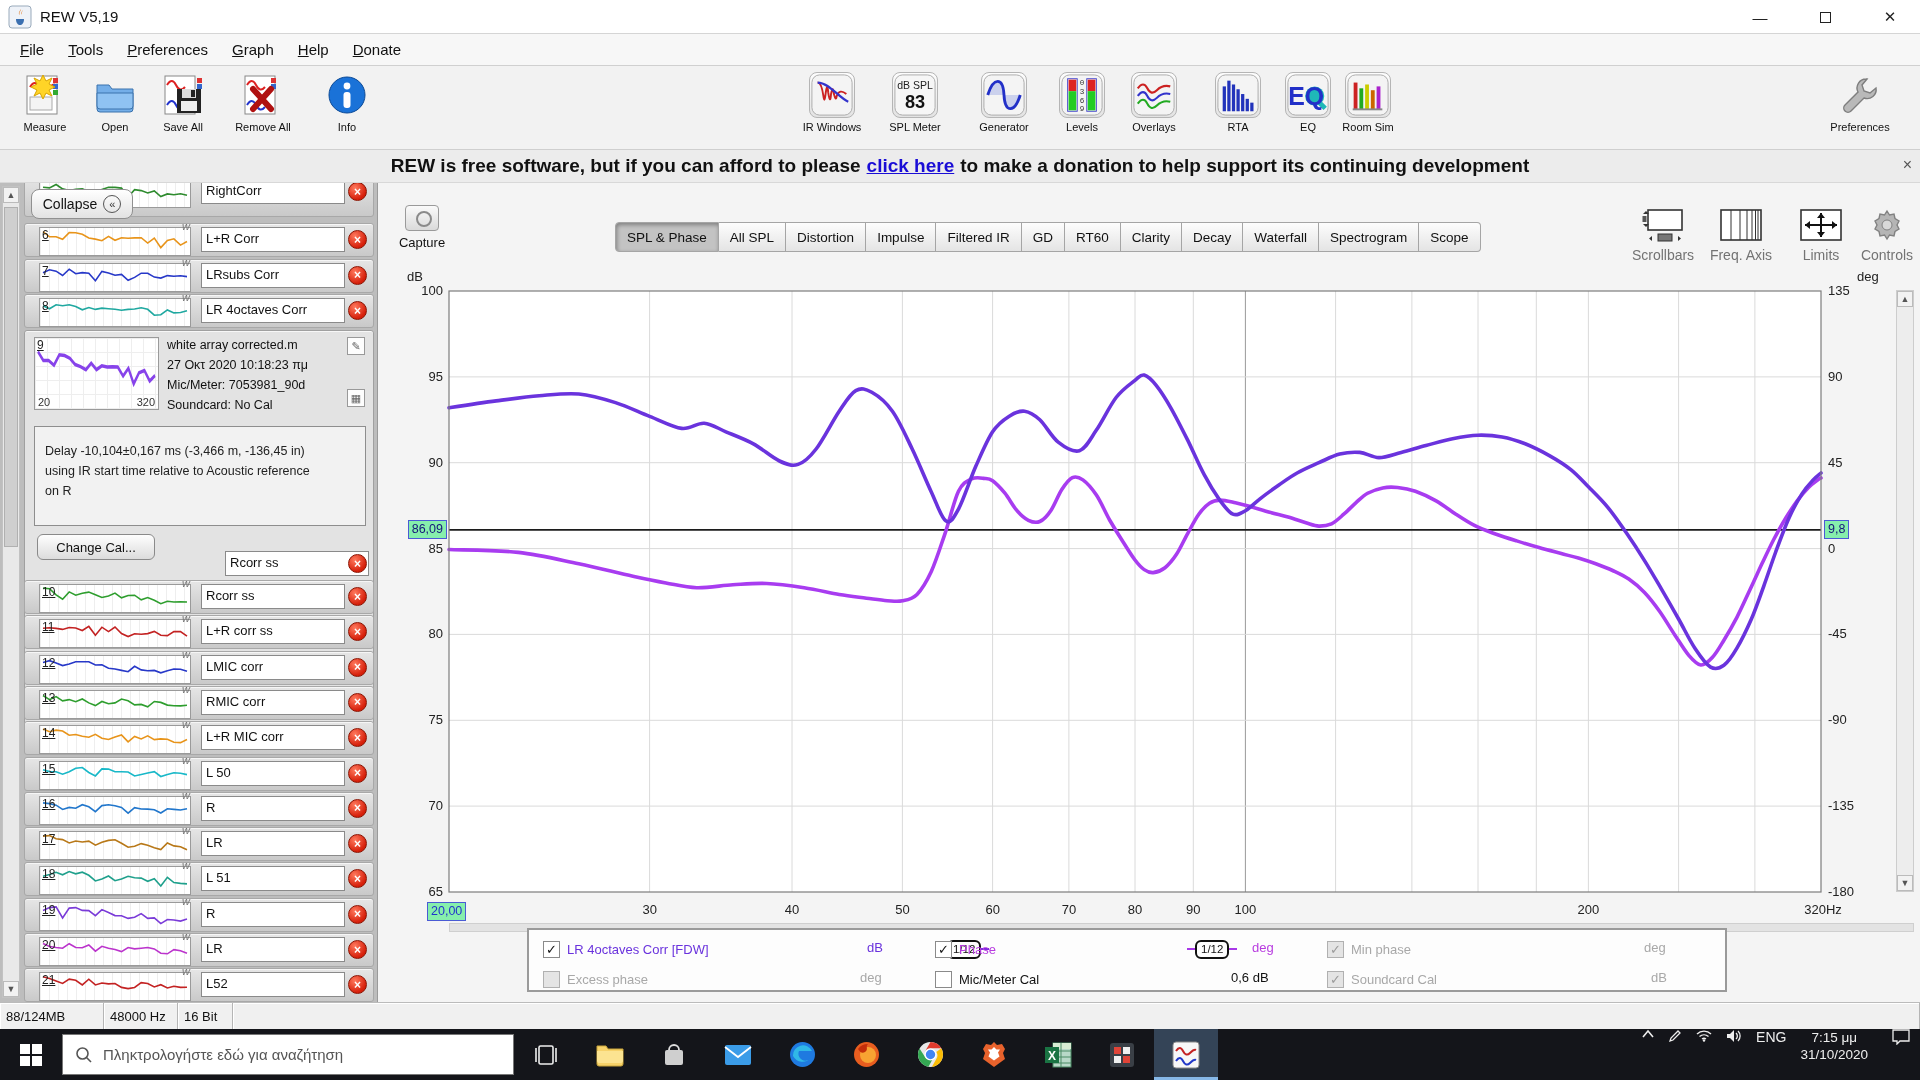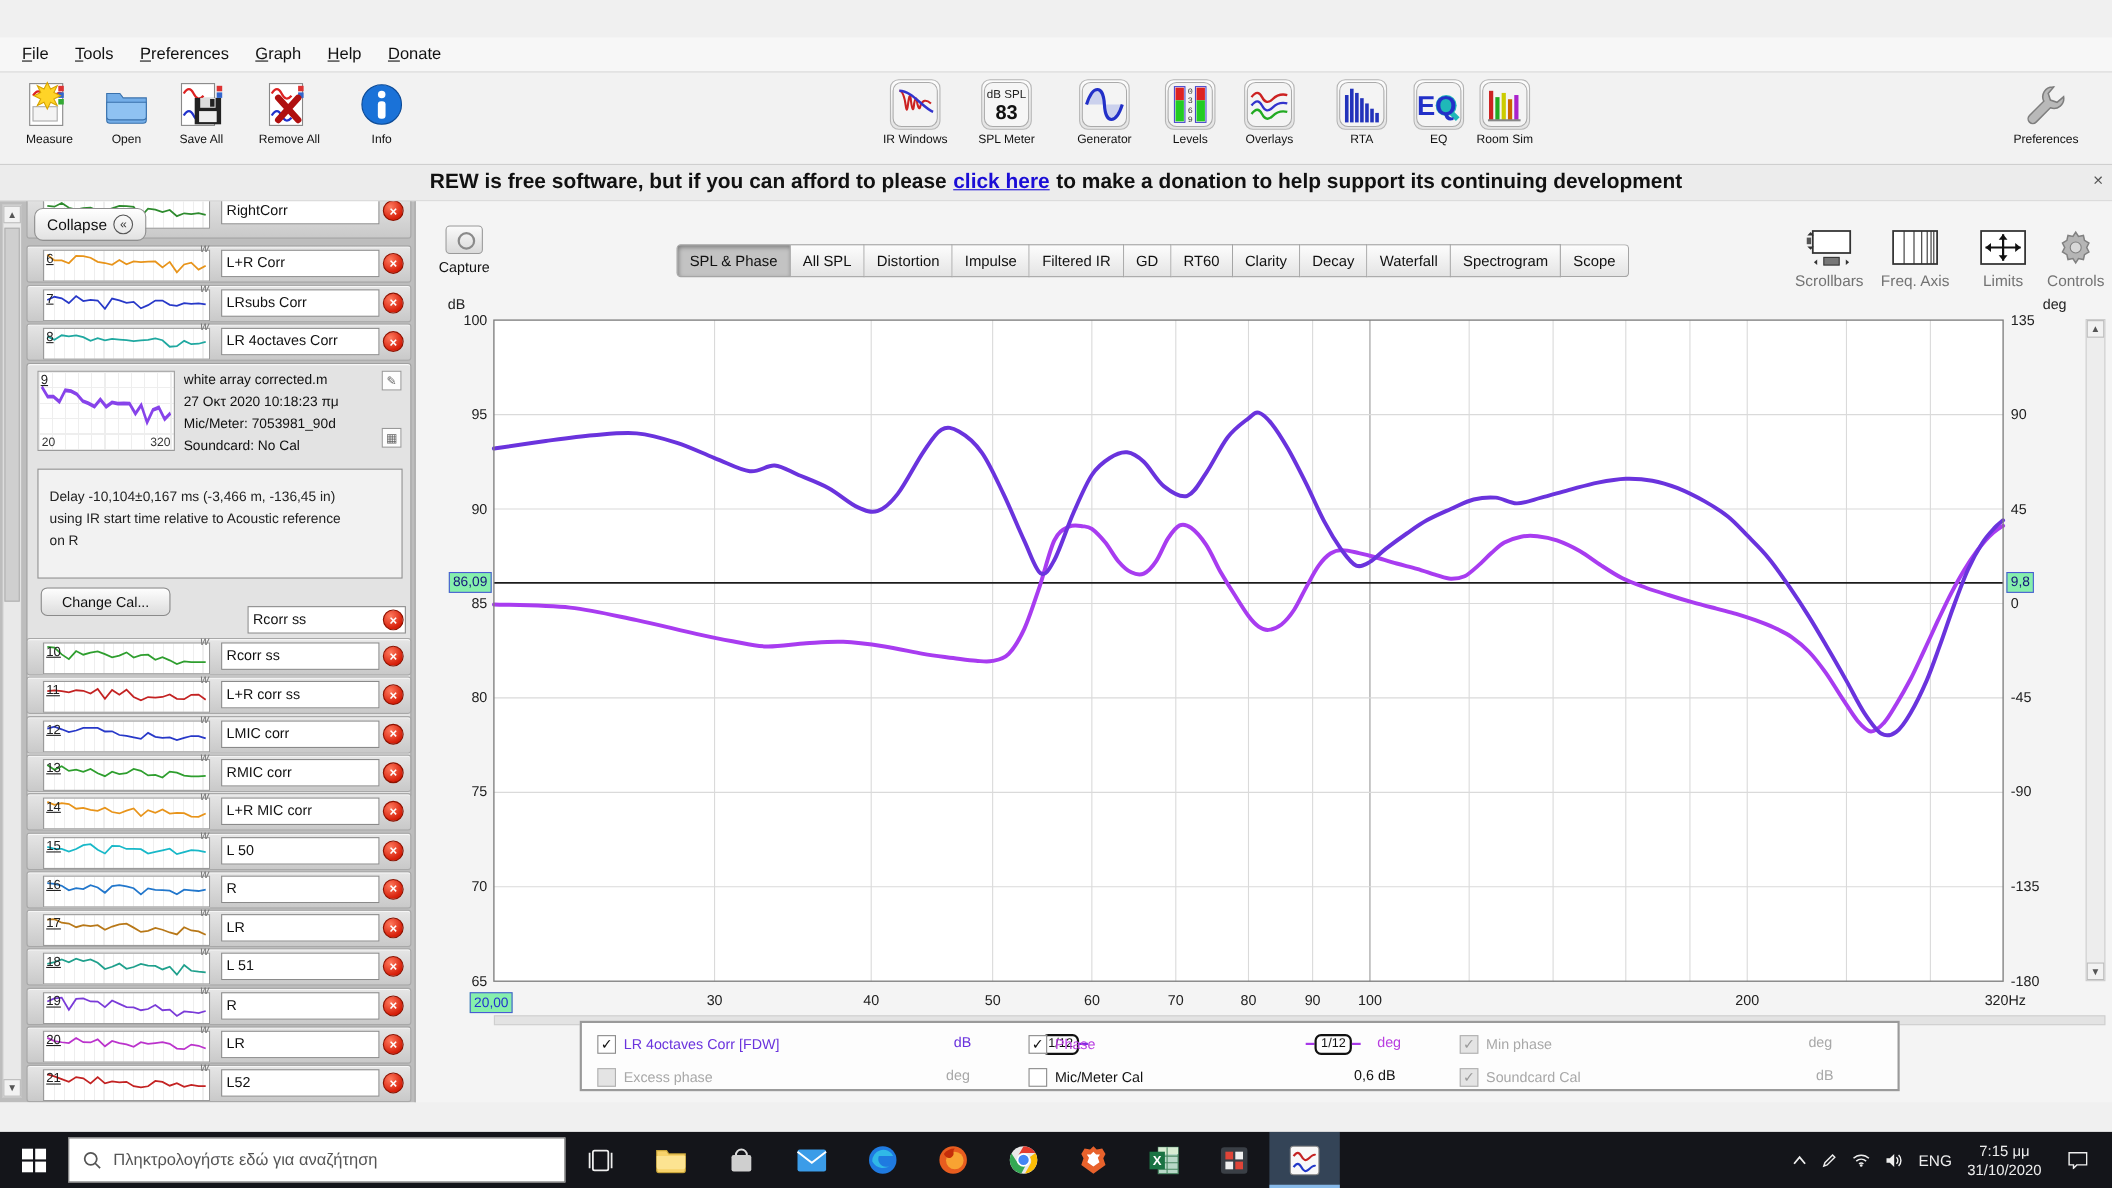--- a/index.html
+++ b/index.html
@@ -94,31 +94,45 @@
   #statusbar { position:absolute; left:0; top:1002px; width:1920px; height:27px; background:#f0f0f0; border-top:1px solid #bbb; display:flex; }
   .st-cell { height:100%; border-right:1px solid #b5b5b5; box-shadow:inset 1px 1px 0 #fff; font-size:13px; color:#111; display:flex; align-items:center; padding-left:6px; }
 
   
   #taskbar { position:absolute; left:0; top:1029px; width:1920px; height:51px; background:#14151a; display:flex; align-items:center; }
   #start-btn { width:62px; height:51px; display:flex; align-items:center; justify-content:center; }
   #search-box { width:452px; height:41px; background:#fff; border:1px solid #777; display:flex; align-items:center; gap:10px; padding-left:12px; }
   #search-text { font-size:15px; color:#555; }
   .task-icon { width:64px; height:51px; display:flex; align-items:center; justify-content:center; position:relative; }
   .task-icon.active { background:rgba(130,180,230,0.30); box-shadow:inset 0 -3px 0 #86b8e8; }
-  #tray { position:absolute; right:0; top:0; height:51px; display:flex; align-items:center; gap:14px; padding-right:12px; }
+  #tray { position:absolute; right:0; top:0; height:51px; display:flex; align-items:flex-start; gap:14px; padding-right:0; }
   .tray-glyph { color:#eee; font-size:15px; display:flex; align-items:center; justify-content:center; }
   #lang { color:#eee; font-size:14px; }
   #clock { color:#eee; font-size:13.5px; text-align:center; line-height:17px; }
   #action-center { width:38px; display:flex; justify-content:center; }
 </style>
 </head>
 <body>
 
 <div id="app">
 
+  <div id="titlebar">
+    <svg id="title-icon" viewBox="0 0 24 24">
+      <rect x="1" y="1" width="22" height="22" rx="3" fill="#eef2f8" stroke="#9ab" stroke-width="1"></rect>
+      <path d="M8 14 h8 c0 4-2 6-4 6 s-4-2-4-6z" fill="#3a6fb0"></path>
+      <path d="M12 4 c2 2-2 3 0 6 c-3-2 1-4 0-6z" fill="#e07820"></path>
+      <path d="M14 5 c1.5 1.5-1.5 2.5 0 4.5 c-2.5-1.5 1-3 0-4.5z" fill="#e07820"></path>
+    </svg>
+    <div id="title-text">REW V5,19</div>
+    <div class="winbtn" id="btn-min">—</div>
+    <div class="winbtn" id="btn-max">
+        <span class="maxbox"></span>
+      </div>
+    <div class="winbtn" id="btn-close">✕</div>
+  </div>
 
   <div id="menubar">
       <span class="menu-item"><u>F</u>ile</span>
       <span class="menu-item"><u>T</u>ools</span>
       <span class="menu-item"><u>P</u>references</span>
       <span class="menu-item"><u>G</u>raph</span>
       <span class="menu-item"><u>H</u>elp</span>
       <span class="menu-item"><u>D</u>onate</span>
     </div>
 
@@ -641,20 +655,26 @@
         </div>
         <span class="lg-unit" style="color: rgb(17, 17, 17); top: 40px; left: 702px;">0,6 dB</span>
         <div class="lg-cell" style="left: 798px; top: 38px;">
           <div class="cb dis">✓</div>
           <span class="lg-label" style="color: rgb(168, 168, 168);">Soundcard Cal</span>
         </div>
         <span class="lg-unit" style="color: rgb(168, 168, 168); top: 40px; left: 1122px;">dB</span>
       </div>
   </div>
 
+  <div id="statusbar">
+    <div class="st-cell" style="width:104px">88/124MB</div>
+    <div class="st-cell" style="width:74px">48000 Hz</div>
+    <div class="st-cell" style="width:55px">16 Bit</div>
+    <div class="st-cell" style="flex:1"></div>
+  </div>
 
   <div id="taskbar">
     <div id="start-btn">
       <svg width="22" height="22" viewBox="0 0 22 22">
         <rect x="0" y="0" width="10" height="10" fill="#fff"></rect>
           <rect x="12" y="0" width="10" height="10" fill="#fff"></rect>
         <rect x="0" y="12" width="10" height="10" fill="#fff"></rect>
           <rect x="12" y="12" width="10" height="10" fill="#fff"></rect>
       </svg>
     </div>

